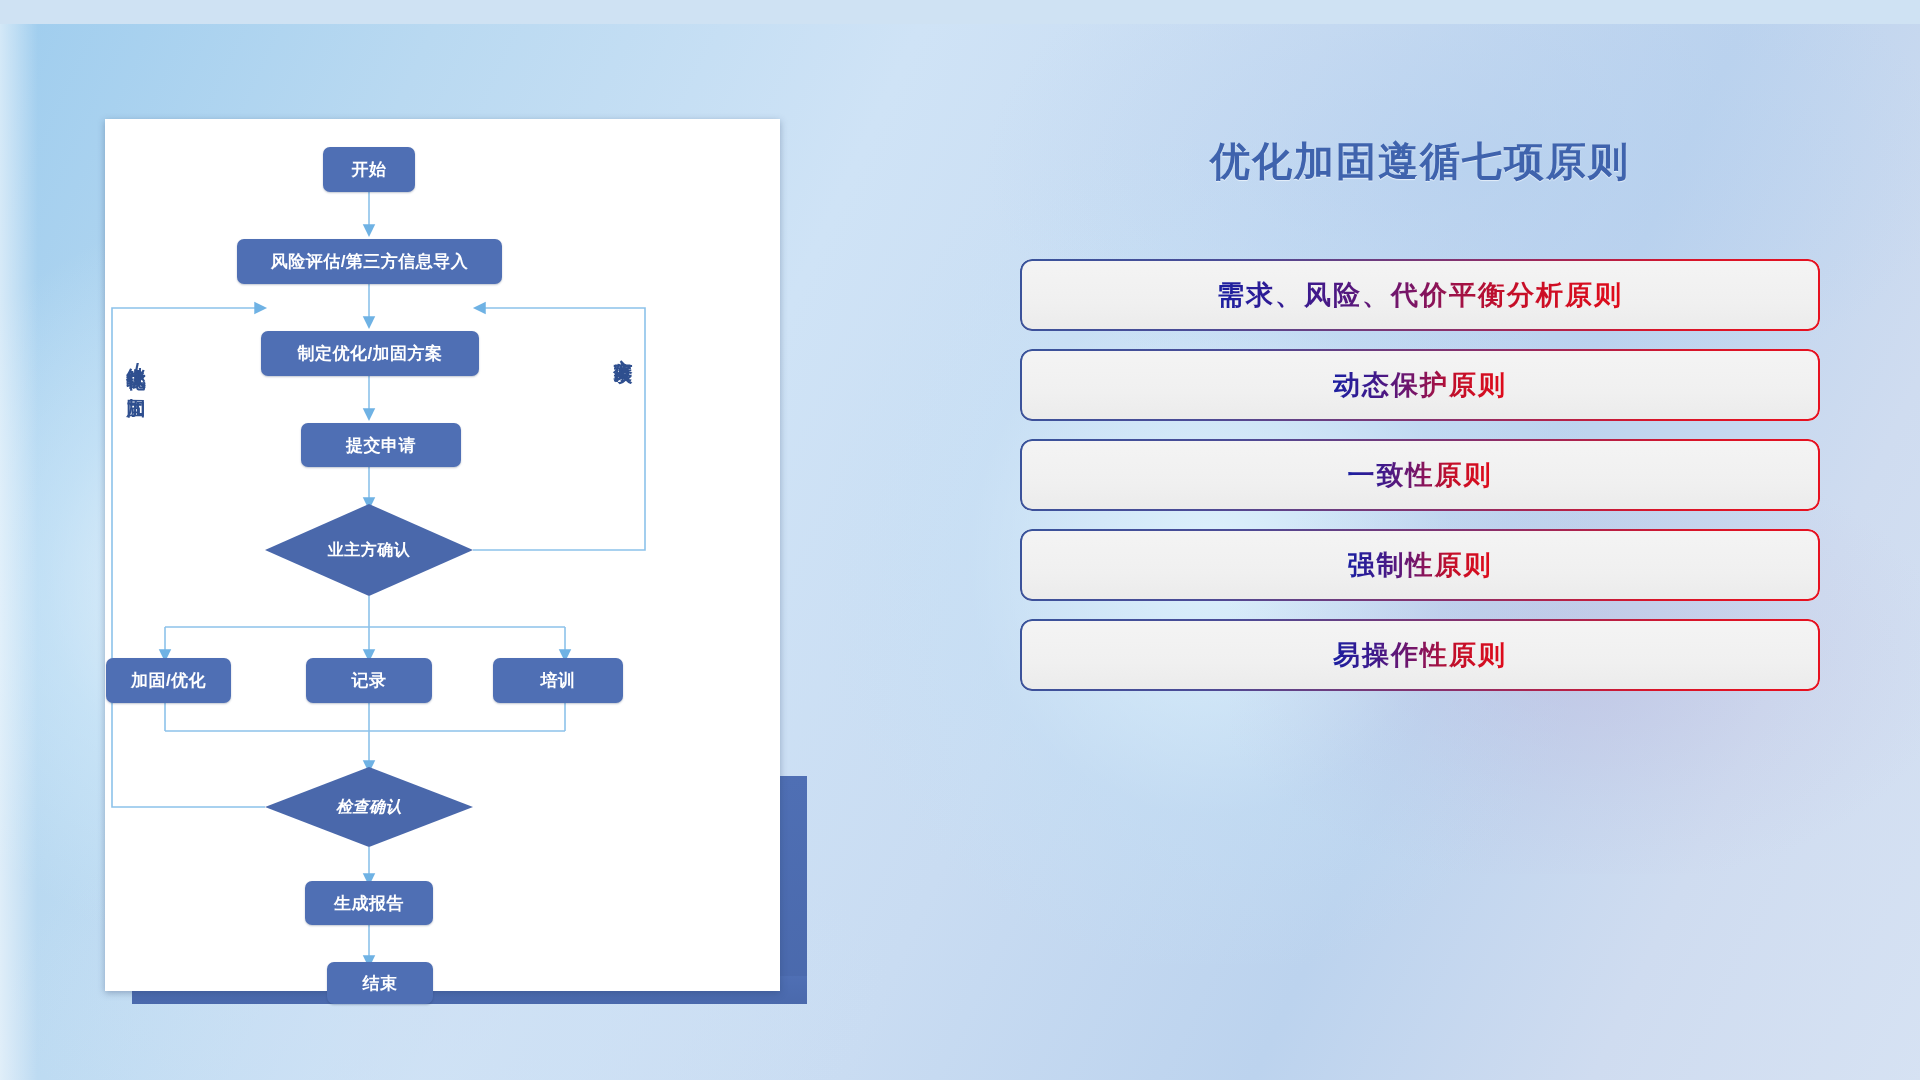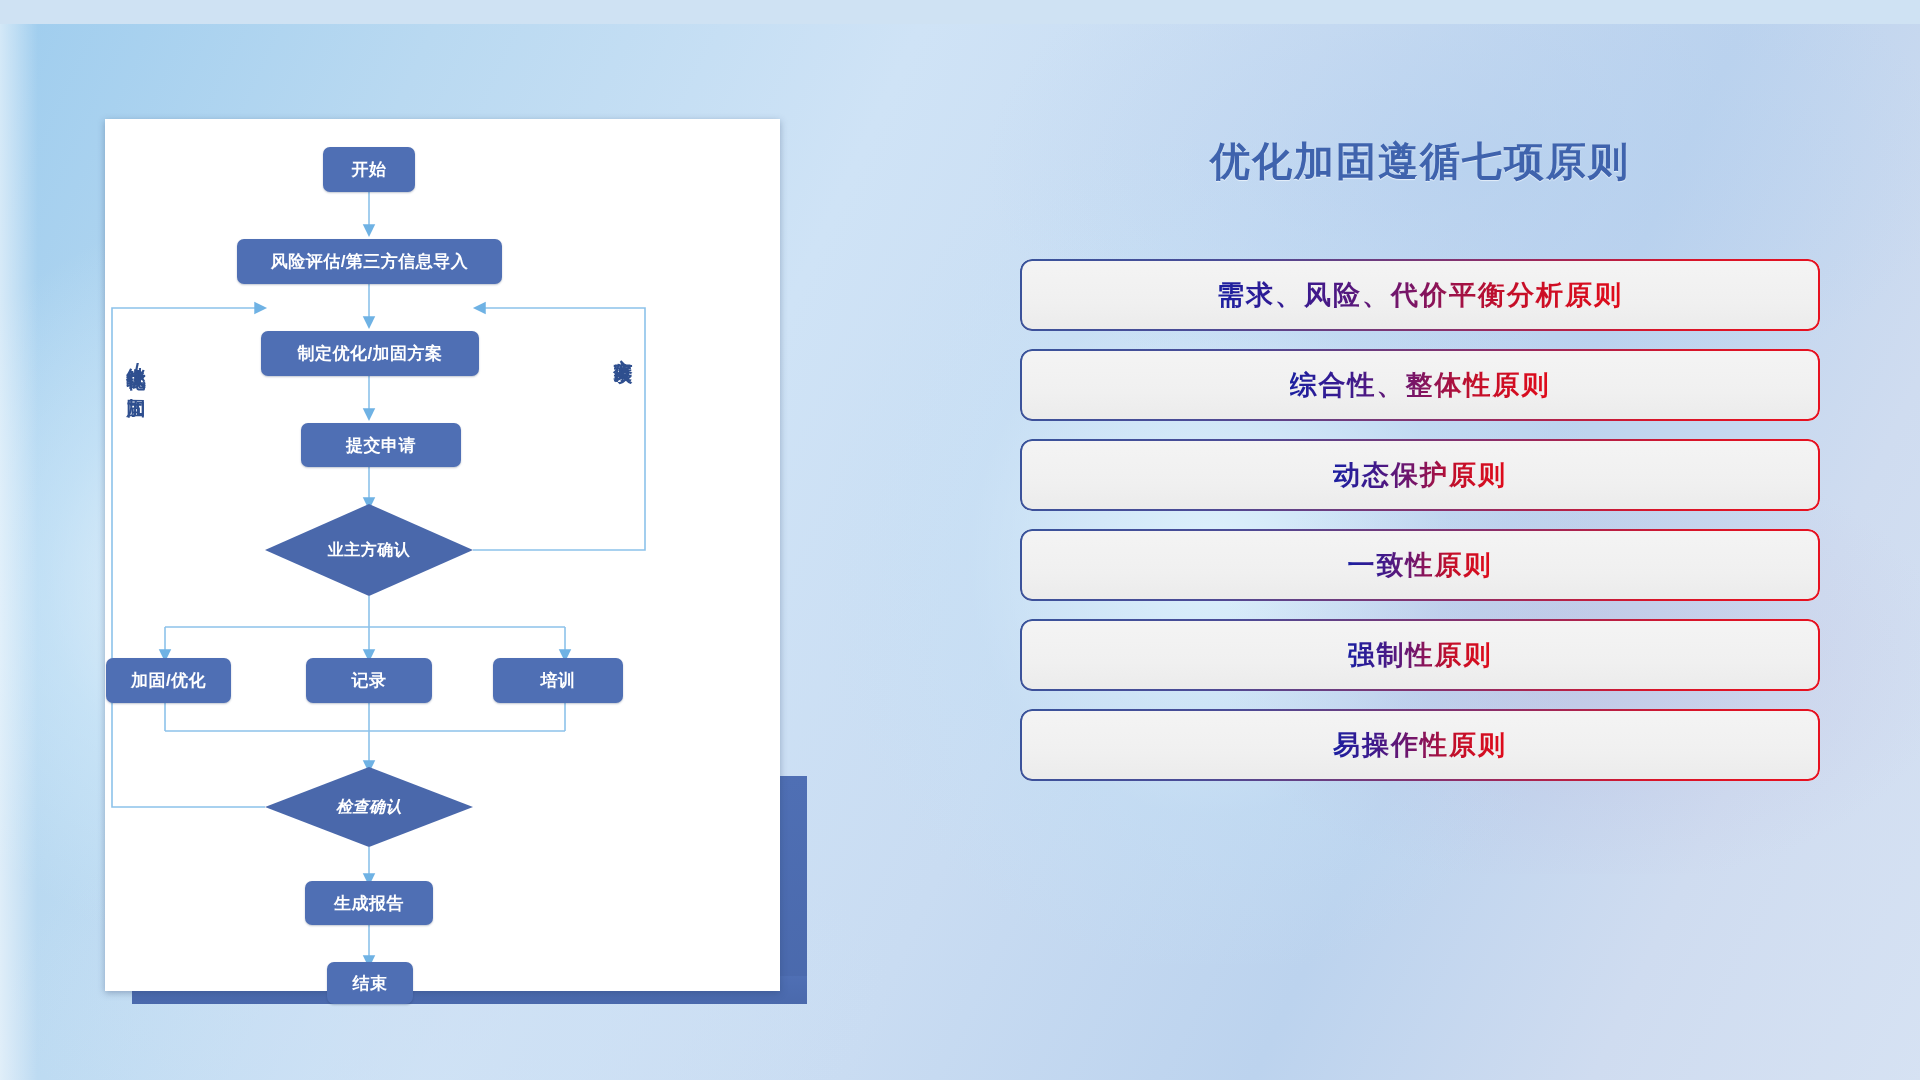--- a/index.html
+++ b/index.html
@@ -149,40 +149,37 @@
 
       <div class="node" style="left:388px;top:539px;width:130px;height:45px;font-size:17px;">培训</div>
 
       <div class="diamond" style="left:160px;top:648px;width:208px;height:80px;font-style:italic;">
         <div class="dshape"></div>
         <div class="dtext">检查确认</div>
       </div>
 
       <div class="node" style="left:200px;top:762px;width:128px;height:44px;font-size:17px;">生成报告</div>
 
-      <div class="node" style="left:222px;top:843px;width:86px;height:42px;font-size:17px;">结束</div>
+      <div class="node" style="left:222px;top:843px;width:106px;height:42px;font-size:17px;">结束</div>
 
       <div class="vlabel" style="left:18px;top:232px;">继续优化/加固</div>
 
       <div class="vlabel" style="left:505px;top:225px;">方案修改</div>
 
     </div>
   </div>
 
   <div class="panel">
 
     <div class="panel-title">优化加固遵循七项原则</div>
 
     <div class="pills">
 
       <div class="pill">
         <span class="pill-text">需求、风险、代价平衡分析原则</span>
-      </div>
-      <div class="pill">
-        <span class="pill-text">综合性、整体性原则</span>
       </div>
       <div class="pill">
         <span class="pill-text">动态保护原则</span>
       </div>
       <div class="pill">
         <span class="pill-text">一致性原则</span>
       </div>
       <div class="pill">
         <span class="pill-text">强制性原则</span>
       </div>

